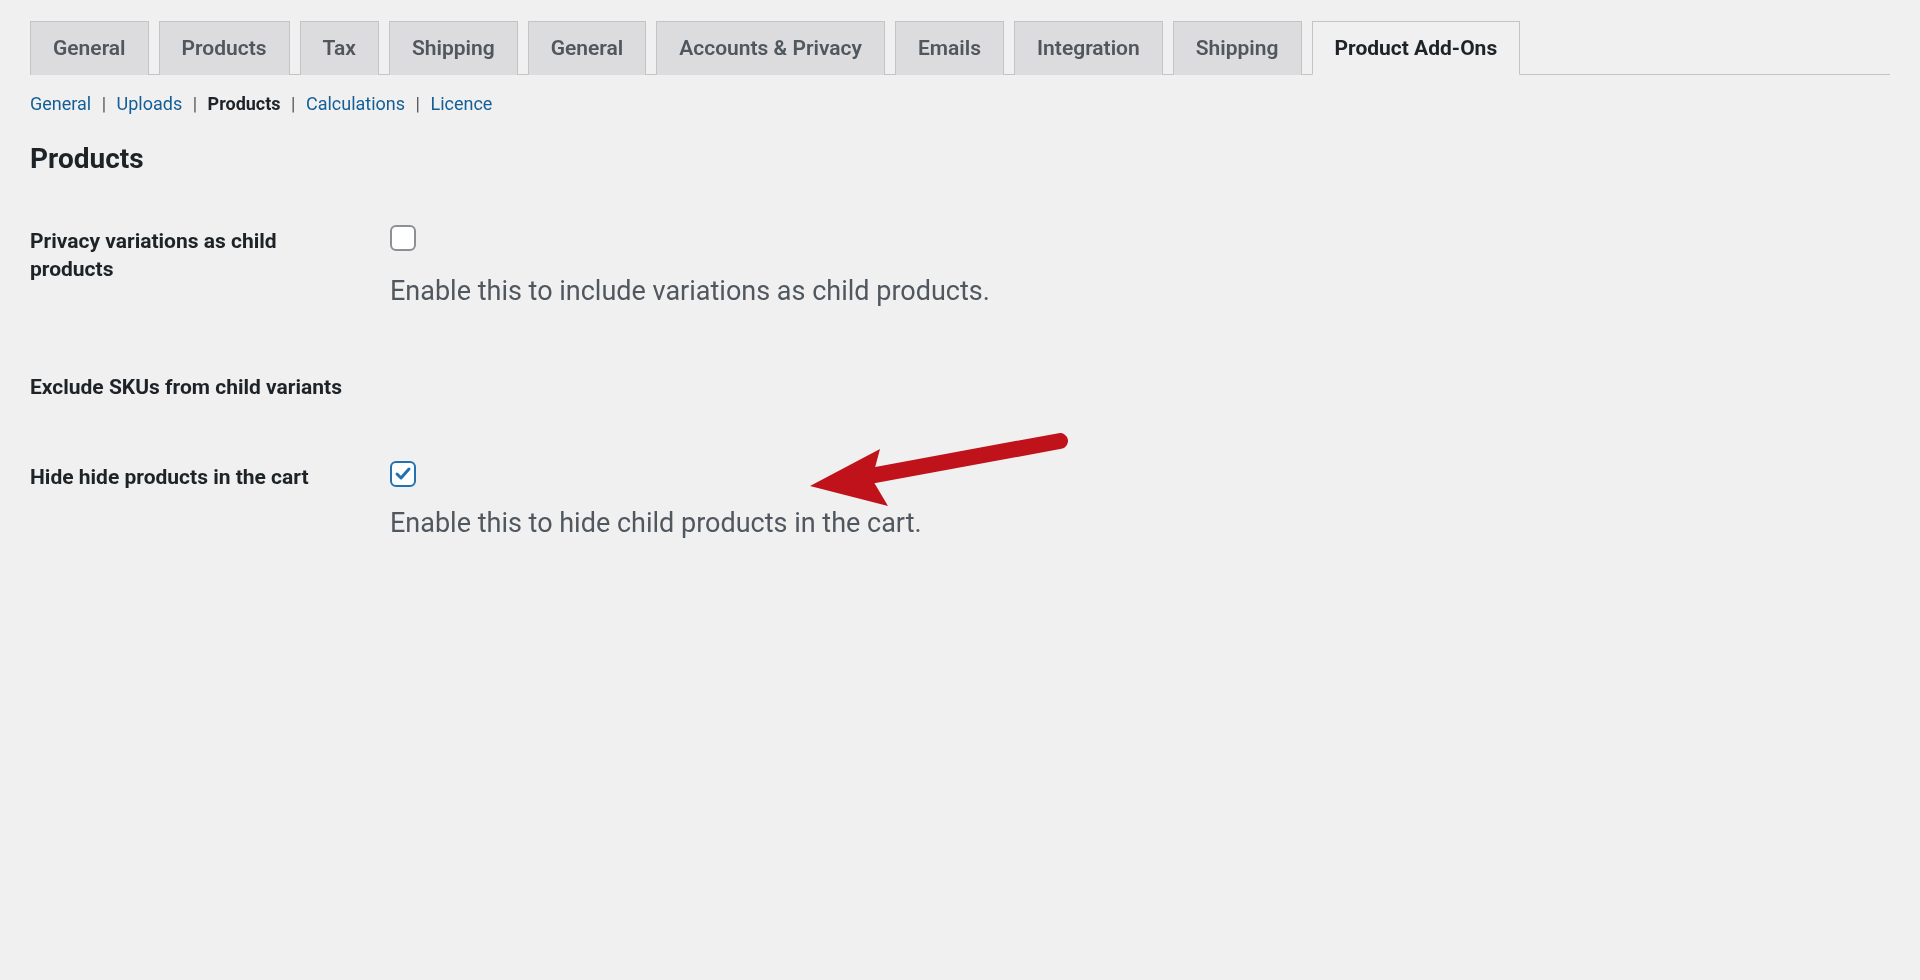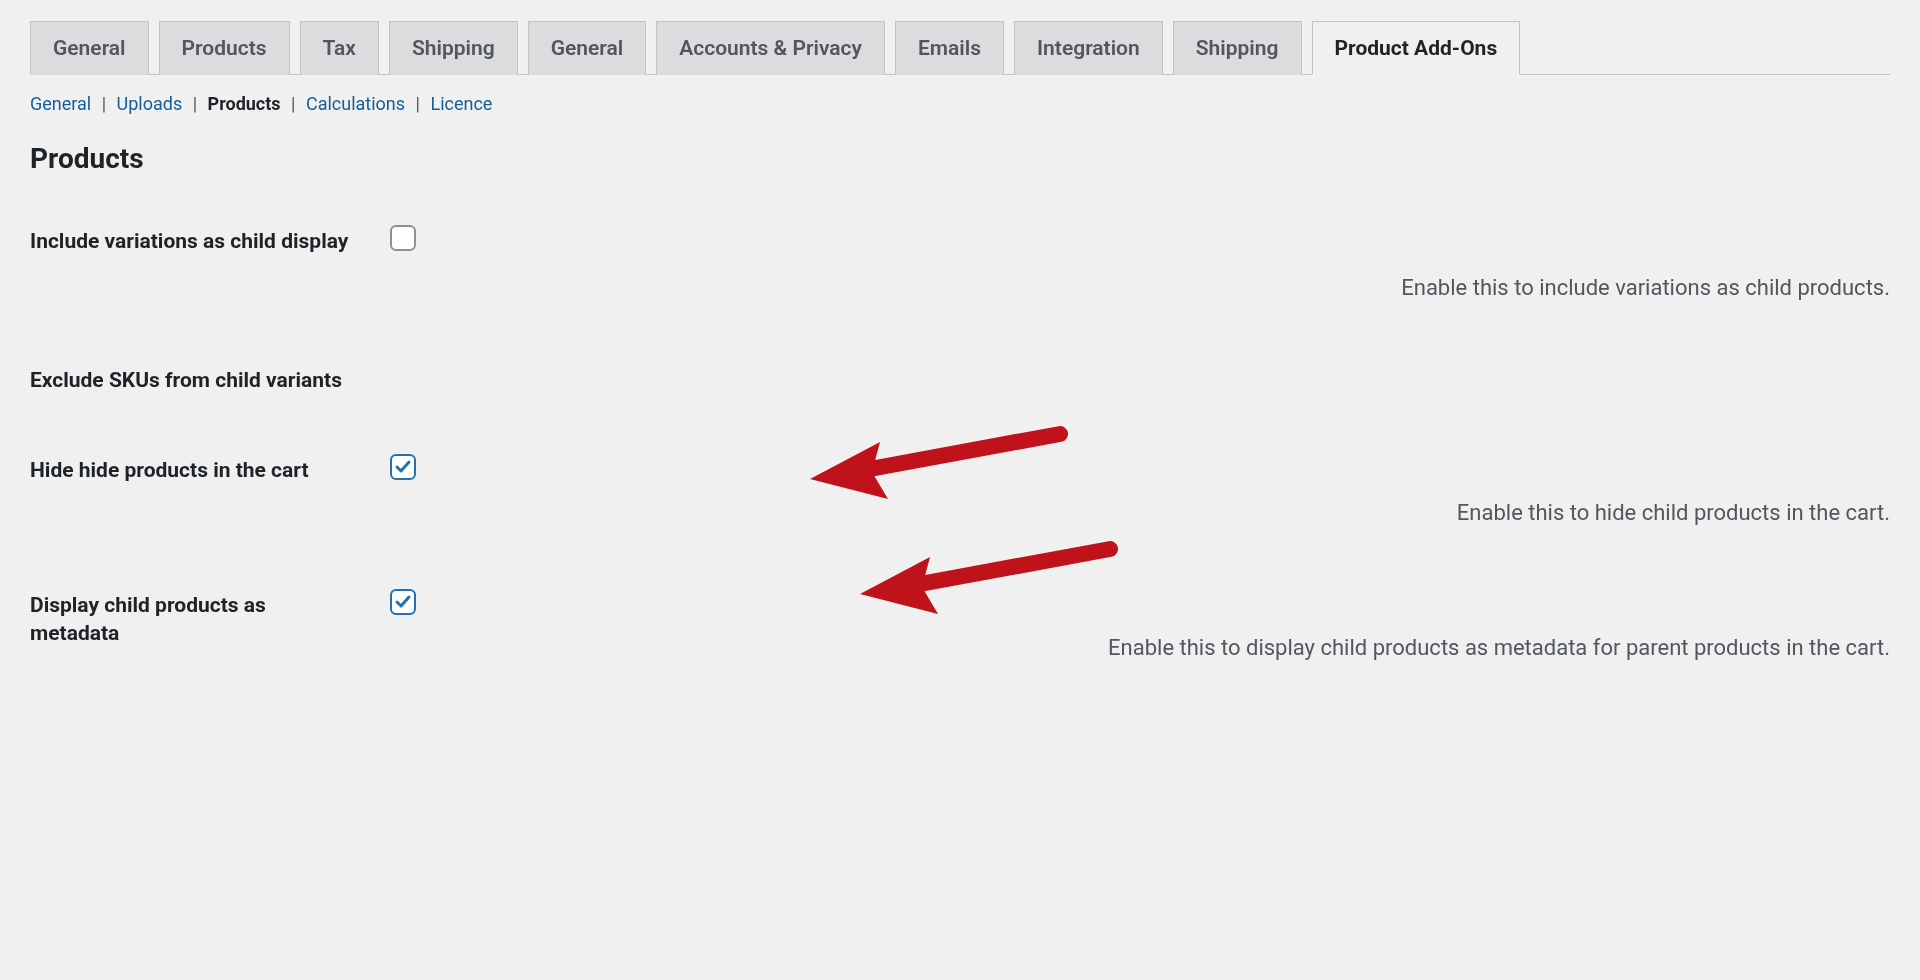--- a/index.html
+++ b/index.html
@@ -101,24 +101,23 @@
     display: block;
   }
   .checkbox svg path {
     stroke: #2271b1;
     stroke-width: 3;
     fill: none;
     stroke-linecap: round;
     stroke-linejoin: round;
   }
   .description {
-    font-size: 22px;
+    font-size: 27px;
     color: #50575e;
     line-height: 1.4;
-    text-align: right;
   }
   .arrow {
     position: absolute;
     pointer-events: none;
   }
 </style>
 </head>
 <body>
 
 <div class="tabs">
@@ -144,21 +143,21 @@
   <a>Calculations</a>
   <span class="sep">|</span>
   <a>Licence</a>
 </div>
 
 <h2 class="section-title">Products</h2>
 
 <div class="form-table">
 
   <div class="form-row">
-    <div class="form-label">Include variations as child display</div>
+    <div class="form-label">Privacy variations as child products</div>
     <div class="form-field">
       <div class="checkbox">
         
       </div>
       <div class="description">Enable this to include variations as child products.</div>
     </div>
   </div>
 
   <div class="form-row">
     <div class="form-label">Exclude SKUs from child variants</div>
@@ -179,29 +178,14 @@
             <stop offset="0%" stop-color="#c0121a"></stop>
             <stop offset="100%" stop-color="#c0121a"></stop>
           </linearGradient>
         </defs>
         <path d="M 250 10 L 60 45" stroke="#c0121a" stroke-width="16" stroke-linecap="round" fill="none"></path>
         <path d="M 0 55 L 70 18 L 62 48 L 78 75 Z" fill="#c0121a"></path>
       </svg>
     </div>
   </div>
 
-  <div class="form-row">
-    <div class="form-label">Display child products as metadata</div>
-    <div class="form-field">
-      <div class="checkbox checked">
-        <svg viewBox="0 0 18 18">
-            <path d="M3 9 L7 13 L15 4"></path>
-          </svg>
-      </div>
-      <div class="description">Enable this to display child products as metadata for parent products in the cart.</div>
-      <svg class="arrow" style="left:470px; top:-50px;" width="260" height="80" viewBox="0 0 260 80">
-        <path d="M 250 10 L 60 45" stroke="#c0121a" stroke-width="16" stroke-linecap="round" fill="none"></path>
-        <path d="M 0 55 L 70 18 L 62 48 L 78 75 Z" fill="#c0121a"></path>
-      </svg>
-    </div>
-  </div>
 
 </div>
 
 </body></html>

